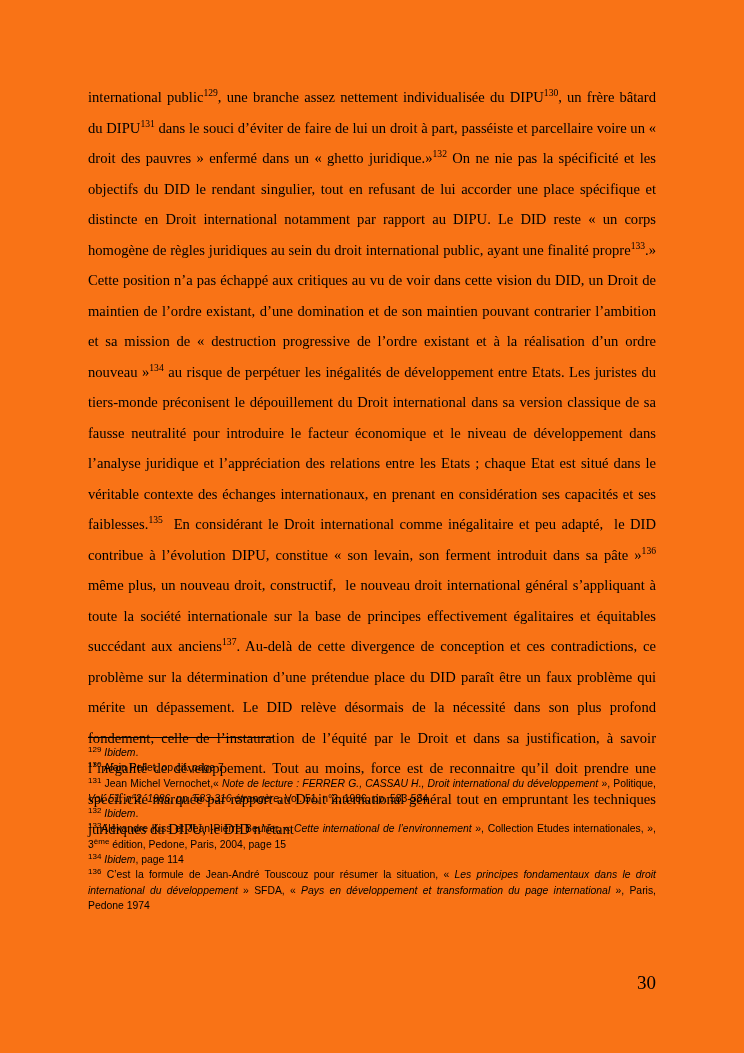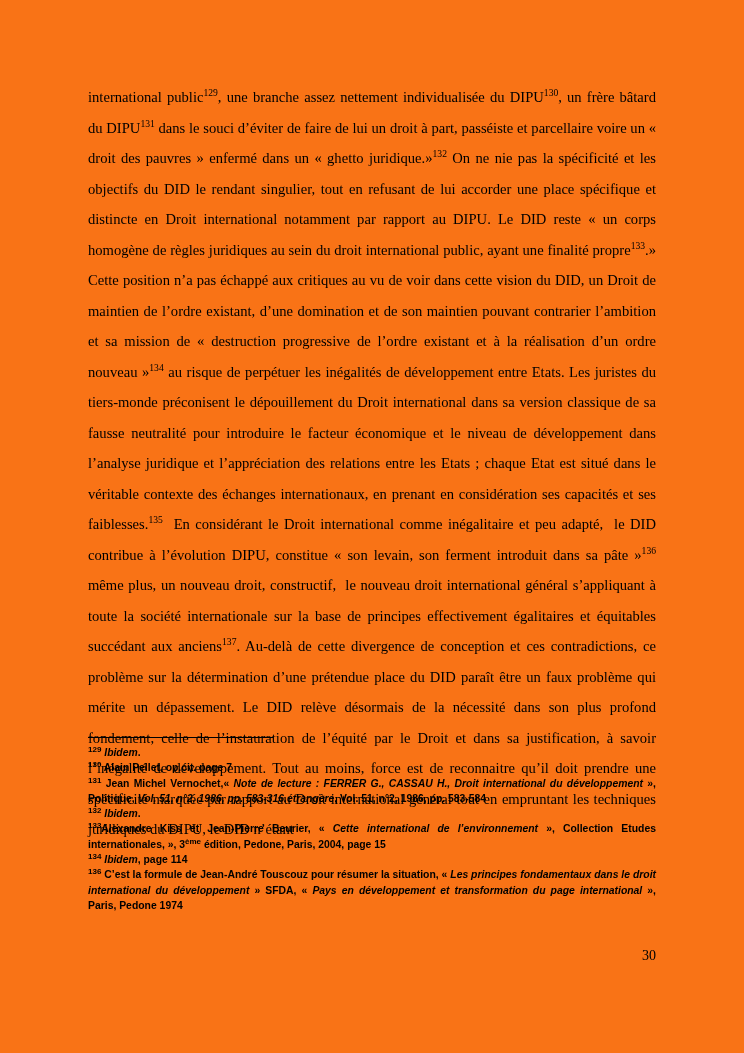--- a/index.html
+++ b/index.html
@@ -52,40 +52,39 @@
   }
   .footnotes {
     position: absolute;
     left: 88px;
     top: 745px;
     width: 568px;
     font-family: "Liberation Sans", sans-serif;
     font-size: 10.4px;
     line-height: 15.3px;
     text-align: justify;
-    font-weight: bold;
   }
   .fn {
     margin: 0 0 0 0;
     padding: 0;
   }
   .fn sup {
     font-size: 8px;
     vertical-align: super;
     line-height: 0;
   }
   .it { font-style: italic; }
   .page-number {
     position: absolute;
     left: 88px;
-    top: 948px;
+    top: 972px;
     width: 568px;
     text-align: right;
     font-family: "Liberation Serif", serif;
-    font-size: 14px;
+    font-size: 19px;
   }
 </style>
 </head>
 <body>
 
 <div class="page">
 
   <div class="content">
     <p class="body-text">international public<sup>129</sup>, une branche assez nettement individualisée du DIPU<sup>130</sup>, un frère bâtard du DIPU<sup>131</sup> dans le souci d’éviter de faire de lui un droit à part, passéiste et parcellaire voire un « droit des pauvres » enfermé dans un « ghetto juridique.»<sup>132</sup> On ne nie pas la spécificité et les objectifs du DID le rendant singulier, tout en refusant de lui accorder une place spécifique et distincte en Droit international notamment par rapport au DIPU. Le DID reste « un corps homogène de règles juridiques au sein du droit international public, ayant une finalité propre<sup>133</sup>.» Cette position n’a pas échappé aux critiques au vu de voir dans cette vision du DID, un Droit de maintien de l’ordre existant, d’une domination et de son maintien pouvant contrarier l’ambition et sa mission de « destruction progressive de l’ordre existant et à la réalisation d’un ordre nouveau »<sup>134</sup> au risque de perpétuer les inégalités de développement entre Etats. Les juristes du tiers-monde préconisent le dépouillement du Droit international dans sa version classique de sa fausse neutralité pour introduire le facteur économique et le niveau de développement dans l’analyse juridique et l’appréciation des relations entre les Etats ; chaque Etat est situé dans le véritable contexte des échanges internationaux, en prenant en considération ses capacités et ses faiblesses.<sup>135</sup>&nbsp; En considérant le Droit international comme inégalitaire et peu adapté,&nbsp; le DID contribue à l’évolution DIPU, constitue « son levain, son ferment introduit dans sa pâte »<sup>136</sup> même plus, un nouveau droit, constructif,&nbsp; le nouveau droit international général s’appliquant à toute la société internationale sur la base de principes effectivement égalitaires et équitables succédant aux anciens<sup>137</sup>. Au-delà de cette divergence de conception et ces contradictions, ce problème sur la détermination d’une prétendue place du DID paraît être un faux problème qui mérite un dépassement. Le DID relève désormais de la nécessité dans son plus profond fondement, celle de l’instauration de l’équité par le Droit et dans sa justification, à savoir l’inégalité de développement. Tout au moins, force est de reconnaitre qu’il doit prendre une spécificité marquée par rapport au Droit international général tout en empruntant les techniques juridiques du DIPU, le DID n’étant</p>
   </div>

